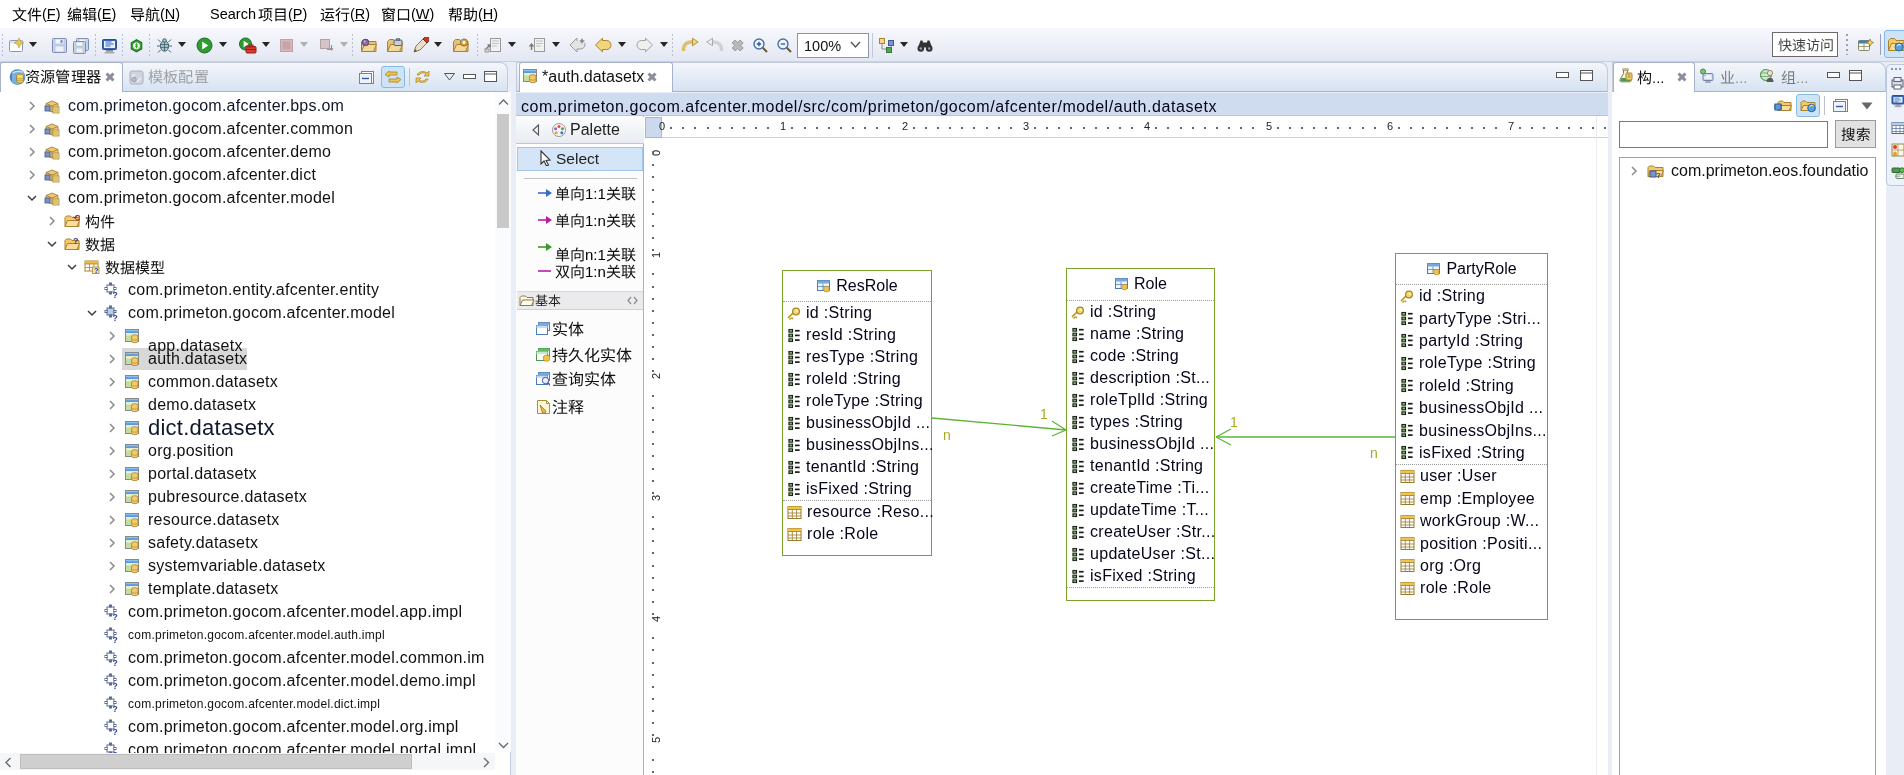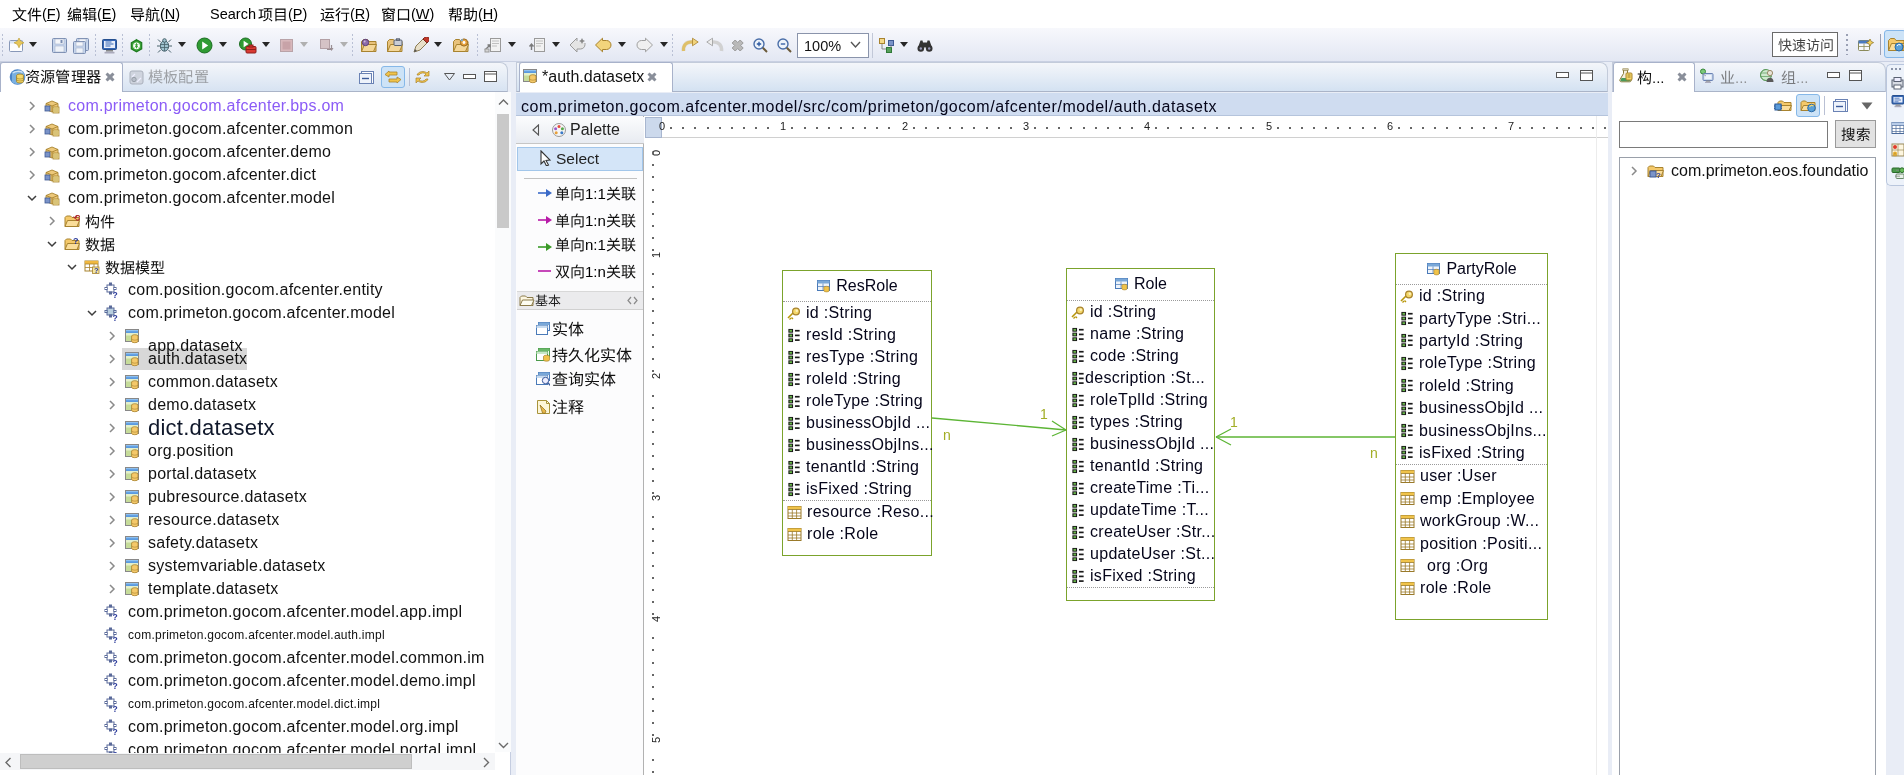--- a/index.html
+++ b/index.html
@@ -429,21 +429,21 @@
 <svg class="ab" style="left:29px;top:101px" width="7" height="10" viewBox="0 0 7 10">
     <path d="M1 1l4 4-4 4" fill="none" stroke="#8a8a8a" stroke-width="1.5"></path>
   </svg>
 <svg class="ab" style="left:44px;top:98px" width="16" height="16" viewBox="0 0 16 16">
     <path d="M2 5.5L8 3l6 2.5v6L8 14l-6-2.5z" fill="#edc87a" stroke="#a8832f" stroke-width=".9"></path>
     <path d="M2 5.5L8 8l6-2.5M8 8v6" stroke="#a8832f" stroke-width=".9" fill="none"></path>
     <rect x="1" y="8" width="5" height="5" fill="#7a93c8" stroke="#3f5a94" stroke-width=".8"></rect>
     <rect x="9" y="9" width="6" height="6" fill="#f5e6a0" stroke="#a8832f" stroke-width=".8"></rect>
     <path d="M10 11h4M10 13h4" stroke="#a8832f" stroke-width=".7"></path>
   </svg>
-<div class="row" style="left:68px;top:95px;height:22px;font-size:16px;letter-spacing:.25px;color:#8b5cf6">com.primeton.gocom.afcenter.bps.om</div>
+<div class="row" style="left:68px;top:95px;height:22px;font-size:16px;letter-spacing:.25px;color:#0f172a">com.primeton.gocom.afcenter.bps.om</div>
 <svg class="ab" style="left:29px;top:124px" width="7" height="10" viewBox="0 0 7 10">
     <path d="M1 1l4 4-4 4" fill="none" stroke="#8a8a8a" stroke-width="1.5"></path>
   </svg>
 <svg class="ab" style="left:44px;top:121px" width="16" height="16" viewBox="0 0 16 16">
     <path d="M2 5.5L8 3l6 2.5v6L8 14l-6-2.5z" fill="#edc87a" stroke="#a8832f" stroke-width=".9"></path>
     <path d="M2 5.5L8 8l6-2.5M8 8v6" stroke="#a8832f" stroke-width=".9" fill="none"></path>
     <rect x="1" y="8" width="5" height="5" fill="#7a93c8" stroke="#3f5a94" stroke-width=".8"></rect>
     <rect x="9" y="9" width="6" height="6" fill="#f5e6a0" stroke="#a8832f" stroke-width=".8"></rect>
     <path d="M10 11h4M10 13h4" stroke="#a8832f" stroke-width=".7"></path>
   </svg>
@@ -539,21 +539,21 @@
   </div>
 <svg class="ab" style="left:104px;top:282px" width="16" height="16" viewBox="0 0 16 16">
     <path d="M4 4h6v2h2v6H6v-2H4z" fill="none"></path>
     <rect x="3" y="3" width="7" height="7" fill="#fff" stroke="#5a6a9a"></rect>
     <rect x="5.5" y="1" width="2" height="2" fill="#fff" stroke="#5a6a9a"></rect>
     <rect x="5.5" y="10" width="2" height="2" fill="#fff" stroke="#5a6a9a"></rect>
     <rect x="1" y="5.5" width="2" height="2" fill="#fff" stroke="#5a6a9a"></rect>
     <rect x="10" y="5.5" width="2" height="2" fill="#fff" stroke="#5a6a9a"></rect>
     <text x="8.5" y="15.5" font-size="8.5" font-weight="bold" fill="#2a3a9a" font-family="Liberation Sans">?</text>
   </svg>
-<div class="row" style="left:128px;top:279px;height:22px;font-size:16px;letter-spacing:.25px;color:#111">com.position.gocom.afcenter.entity</div>
+<div class="row" style="left:128px;top:279px;height:22px;font-size:16px;letter-spacing:.25px;color:#111">com.primeton.entity.afcenter.entity</div>
 <svg class="ab" style="left:87px;top:310px" width="10" height="7" viewBox="0 0 10 7">
     <path d="M1 1l4 4 4-4" fill="none" stroke="#3d3d3d" stroke-width="1.5"></path>
   </svg>
 <svg class="ab" style="left:104px;top:305px" width="16" height="16" viewBox="0 0 16 16">
     <path d="M4 4h6v2h2v6H6v-2H4z" fill="none"></path>
     <rect x="3" y="3" width="7" height="7" fill="#b8cede" stroke="#5a6a9a"></rect>
     <rect x="5.5" y="1" width="2" height="2" fill="#b8cede" stroke="#5a6a9a"></rect>
     <rect x="5.5" y="10" width="2" height="2" fill="#b8cede" stroke="#5a6a9a"></rect>
     <rect x="1" y="5.5" width="2" height="2" fill="#b8cede" stroke="#5a6a9a"></rect>
     <rect x="10" y="5.5" width="2" height="2" fill="#b8cede" stroke="#5a6a9a"></rect>
@@ -884,21 +884,21 @@
       <use href="#u5411"></use>
     </svg>1:n<svg style="width:15px;height:15px;fill:#111;flex:none" viewBox="0 0 250 250">
       <use href="#u5173"></use>
     </svg><svg style="width:15px;height:15px;fill:#111;flex:none" viewBox="0 0 250 250">
       <use href="#u8054"></use>
     </svg></div>
 <svg class="ab" style="left:537px;top:239px" width="16" height="16" viewBox="0 0 16 16">
     <path d="M1 8h11" stroke="#3a9a28" stroke-width="1.6"></path>
     <path d="M9 4l6 4-6 4z" fill="#3a9a28"></path>
   </svg>
-<div class="row" style="left:555px;top:233px;height:22px;gap:0;font-size:15px"><svg style="width:15px;height:15px;fill:#111;flex:none" viewBox="0 0 250 250">
+<div class="row" style="left:555px;top:243px;height:22px;gap:0;font-size:15px"><svg style="width:15px;height:15px;fill:#111;flex:none" viewBox="0 0 250 250">
       <use href="#u5355"></use>
     </svg><svg style="width:15px;height:15px;fill:#111;flex:none" viewBox="0 0 250 250">
       <use href="#u5411"></use>
     </svg>n:1<svg style="width:15px;height:15px;fill:#111;flex:none" viewBox="0 0 250 250">
       <use href="#u5173"></use>
     </svg><svg style="width:15px;height:15px;fill:#111;flex:none" viewBox="0 0 250 250">
       <use href="#u8054"></use>
     </svg></div>
 <svg class="ab" style="left:537px;top:263px" width="16" height="16" viewBox="0 0 16 16">
     <path d="M1 8h13" stroke="#b81aa8" stroke-width="1.6"></path>
@@ -1324,21 +1324,21 @@
       <rect x="1" y="6" width="5" height="4" fill="#1a1a1a"></rect>
       <rect x="2.2" y="7" width="2.6" height="2" fill="#6abc4a"></rect>
       <rect x="1" y="11" width="5" height="4" fill="#1a1a1a"></rect>
       <rect x="2.2" y="12" width="2.6" height="2" fill="#6abc4a"></rect>
       <rect x="8" y="2" width="5" height="1.8" fill="#1a1a1a"></rect>
       <rect x="8" y="7" width="5" height="1.8" fill="#1a1a1a"></rect>
       <rect x="8" y="12" width="5" height="1.8" fill="#1a1a1a"></rect>
     </svg>
     <span>code&nbsp;:String</span>
   </div>
-<div class="row" style="left:1071px;top:367.0px;height:22.0px;font-size:16px;letter-spacing:.3px;color:#05051a">
+<div class="row" style="left:1071px;top:367.0px;height:22.0px;gap:5px;font-size:16px;letter-spacing:.3px;color:#05051a">
     <svg width="14" height="15" viewBox="0 0 14 16" style="flex:none">
       <rect x="1" y="1" width="5" height="4" fill="#1a1a1a"></rect>
       <rect x="2.2" y="2" width="2.6" height="2" fill="#6abc4a"></rect>
       <rect x="1" y="6" width="5" height="4" fill="#1a1a1a"></rect>
       <rect x="2.2" y="7" width="2.6" height="2" fill="#6abc4a"></rect>
       <rect x="1" y="11" width="5" height="4" fill="#1a1a1a"></rect>
       <rect x="2.2" y="12" width="2.6" height="2" fill="#6abc4a"></rect>
       <rect x="8" y="2" width="5" height="1.8" fill="#1a1a1a"></rect>
       <rect x="8" y="7" width="5" height="1.8" fill="#1a1a1a"></rect>
       <rect x="8" y="12" width="5" height="1.8" fill="#1a1a1a"></rect>
@@ -1614,21 +1614,21 @@
     <span>workGroup&nbsp;:W...</span>
   </div>
 <div class="row" style="left:1400px;top:532.4px;height:22.4px;gap:5px;font-size:16px;letter-spacing:.3px;color:#05051a">
     <svg width="15" height="15" viewBox="0 0 15 15" style="flex:none">
       <rect x="1" y="1.5" width="13" height="12" fill="#fff" stroke="#9a7a2a"></rect>
       <rect x="1" y="1.5" width="13" height="3" fill="#f0c34a"></rect>
       <path d="M1 4.5h13M1 8h13M1 11h13M5.3 4.5v9M9.6 4.5v9" stroke="#9a7a2a" stroke-width=".8"></path>
     </svg>
     <span>position&nbsp;:Positi...</span>
   </div>
-<div class="row" style="left:1400px;top:554.8px;height:22.4px;gap:12px;font-size:16px;letter-spacing:.3px;color:#05051a">
+<div class="row" style="left:1400px;top:554.8px;height:22.4px;gap:5px;font-size:16px;letter-spacing:.3px;color:#05051a">
     <svg width="15" height="15" viewBox="0 0 15 15" style="flex:none">
       <rect x="1" y="1.5" width="13" height="12" fill="#fff" stroke="#9a7a2a"></rect>
       <rect x="1" y="1.5" width="13" height="3" fill="#f0c34a"></rect>
       <path d="M1 4.5h13M1 8h13M1 11h13M5.3 4.5v9M9.6 4.5v9" stroke="#9a7a2a" stroke-width=".8"></path>
     </svg>
     <span>org&nbsp;:Org</span>
   </div>
 <div class="row" style="left:1400px;top:577.2px;height:22.4px;gap:5px;font-size:16px;letter-spacing:.3px;color:#05051a">
     <svg width="15" height="15" viewBox="0 0 15 15" style="flex:none">
       <rect x="1" y="1.5" width="13" height="12" fill="#fff" stroke="#9a7a2a"></rect>

